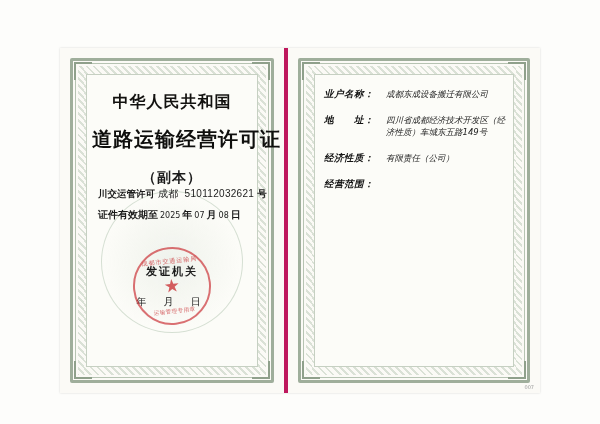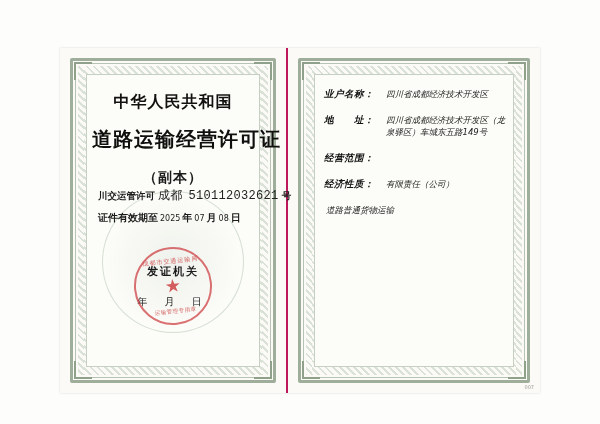--- a/index.html
+++ b/index.html
@@ -34,21 +34,21 @@
     inset: 0;
     display: flex;
   }
   .half {
     position: relative;
     height: 100%;
     box-sizing: border-box;
   }
   .half-left {
     width: 228px;
-    border-right: 2px solid #be185d;
+    border-right: 4px solid #be185d;
   }
   .half-right {
     width: 252px;
   }
   
   .frame-outer {
     position: absolute;
     left: 10px;
     top: 10px;
     right: 10px;
@@ -141,22 +141,22 @@
     color: #1a1a1a;
     margin-bottom: 7px;
     white-space: nowrap;
   }
   .num-label {
     font-family: "DejaVu Serif", serif;
     font-size: 9.5px;
     font-weight: bold;
   }
   .num-value {
-    font-family: Liberation Mono, monospace;
-    font-size: 12px;
+    font-family: Liberation Sans, sans-serif;
+    font-size: 10px;
     margin: 0 3px;
     letter-spacing: .3px;
     color: #222;
   }
   .num-suffix {
     font-family: "DejaVu Serif", serif;
     font-size: 9.5px;
     font-weight: bold;
   }
   .date-row {
@@ -362,35 +362,34 @@
         <div class="frame-pattern"></div>
         <div class="frame-inner"></div>
         <div class="corner c-tl"></div>
         <div class="corner c-tr"></div>
         <div class="corner c-bl"></div>
         <div class="corner c-br"></div>
 
         <div class="right-content">
           <div class="field">
             <span class="field-label">业户名称：</span>
-            <span class="field-value">四川省成都经济技术开发区</span>
+            <span class="field-value">成都东成设备搬迁有限公司</span>
           </div>
           <div class="field">
             <span class="field-label">地　　址：</span>
-            <span class="field-value">四川省成都经济技术开发区（龙泉驿区）车城东五路149号</span>
+            <span class="field-value">四川省成都经济技术开发区（经济性质）车城东五路149号</span>
+          </div>
+          <div class="field">
+            <span class="field-label">经济性质：</span>
+            <span class="field-value">有限责任（公司）</span>
           </div>
           <div class="field">
             <span class="field-label">经营范围：</span>
             <span class="field-value"></span>
           </div>
-          <div class="field">
-            <span class="field-label">经济性质：</span>
-            <span class="field-value">有限责任（公司）</span>
-          </div>
-          <div class="scope-body">道路普通货物运输</div>
         </div>
 
         <div class="corner-mark">007</div>
       </div>
 
     </div>
   </div>
 </div>
 
 </body></html>

